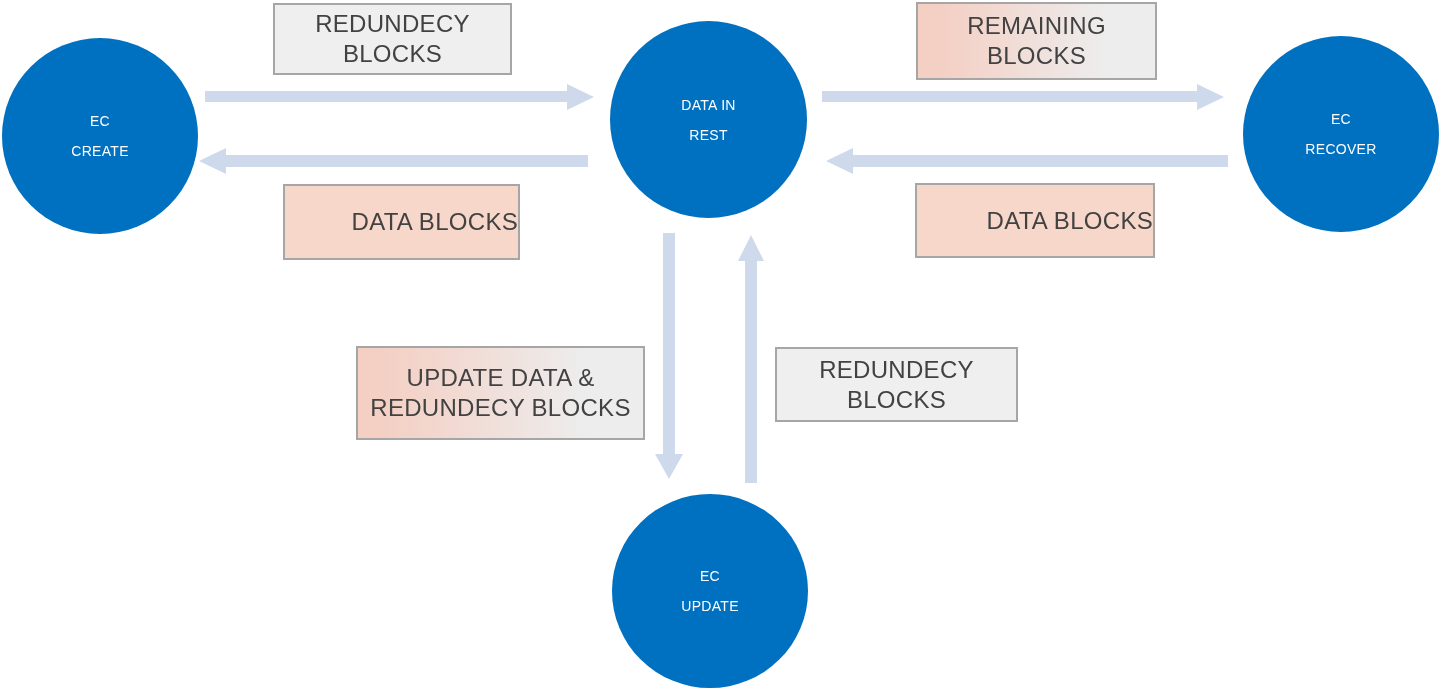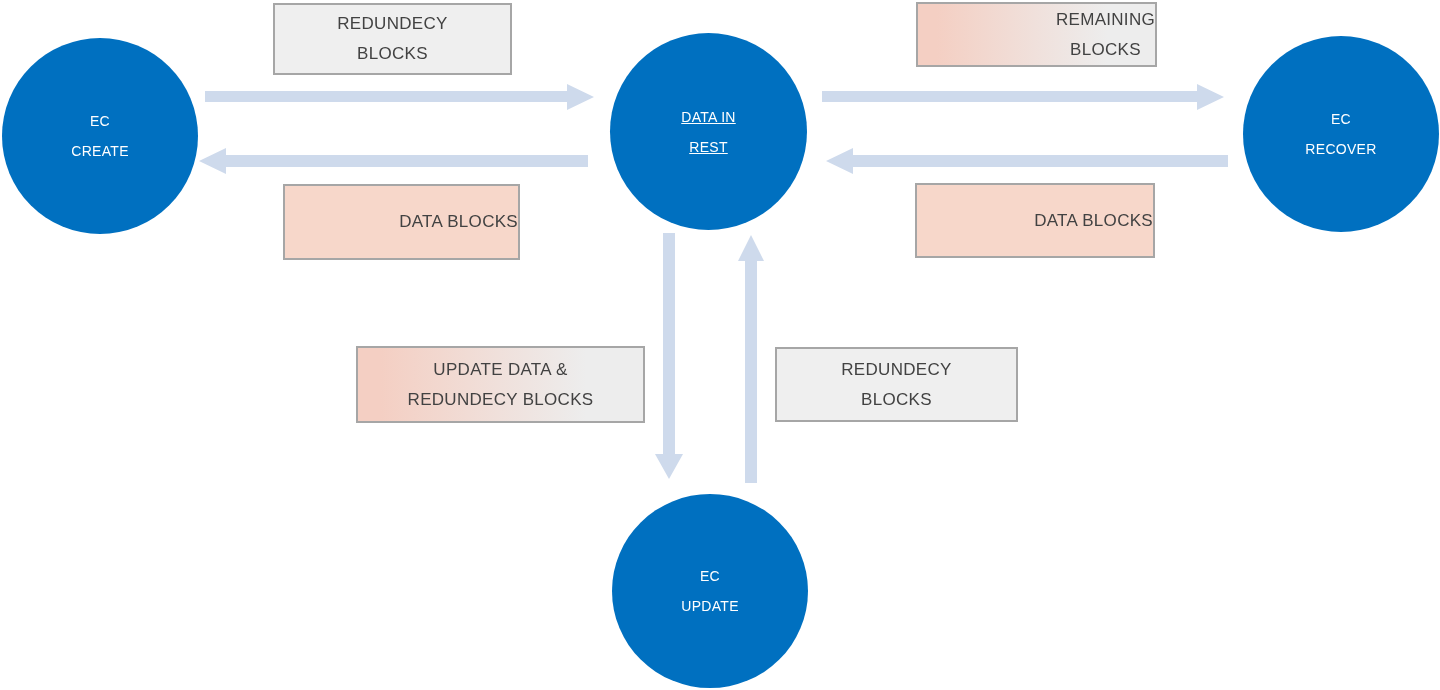--- a/index.html
+++ b/index.html
@@ -45,40 +45,40 @@
   }
   .node .label, .edge-box .label { white-space: pre-line; }
   .edge-box {
     position: absolute;
     border: 2px solid var(--box-border);
     color: var(--box-text);
     display: flex;
     align-items: center;
     justify-content: center;
     text-align: center;
-    font-size: 17px;
+    font-size: 24px;
     line-height: 30px;
     letter-spacing: 0.3px;
   }
   .edge-box--gray { background: var(--box-gray-fill); }
   .edge-box--pink { background: var(--box-pink-fill); justify-content: flex-end; }
   .edge-box--fade { background: linear-gradient(to right, var(--box-fade-from) 8%, var(--box-fade-to) 80%); }
 
   
   #node-ec-create   { left: 2px;    top: 38px;  width: 196px; height: 196px; }
-  #node-data-in-rest{ left: 610px;  top: 33px;  width: 197px; height: 197px; text-decoration: underline; }
+  #node-data-in-rest{ left: 610px;  top: 21px;  width: 197px; height: 197px; }
   #node-ec-recover  { left: 1243px; top: 36px;  width: 196px; height: 196px; }
   #node-ec-update   { left: 612px;  top: 494px; width: 196px; height: 194px; }
 
   
   #box-create-to-rest  { left: 273px; top: 3px;   width: 239px; height: 72px; }
   #box-rest-to-create  { left: 283px; top: 184px; width: 237px; height: 76px; }
-  #box-rest-to-recover { left: 916px; top: 2px;   width: 241px; height: 65px; justify-content: flex-end; }
+  #box-rest-to-recover { left: 916px; top: 2px;   width: 241px; height: 78px; }
   #box-recover-to-rest { left: 915px; top: 183px; width: 240px; height: 75px; }
-  #box-rest-to-update  { left: 356px; top: 346px; width: 289px; height: 77px; }
+  #box-rest-to-update  { left: 356px; top: 346px; width: 289px; height: 94px; }
   #box-update-to-rest  { left: 775px; top: 347px; width: 243px; height: 75px; }
 </style>
 </head>
 <body>
 
 <div id="canvas">
 
   <svg id="arrows" viewBox="0 0 1440 690" xmlns="http://www.w3.org/2000/svg">
     <polygon points="205,91 567,91 567,84 594,97 567,110 567,102 205,102"></polygon>
     <polygon points="588,155 226,155 226,148 199,161 226,174 226,167 588,167"></polygon>

